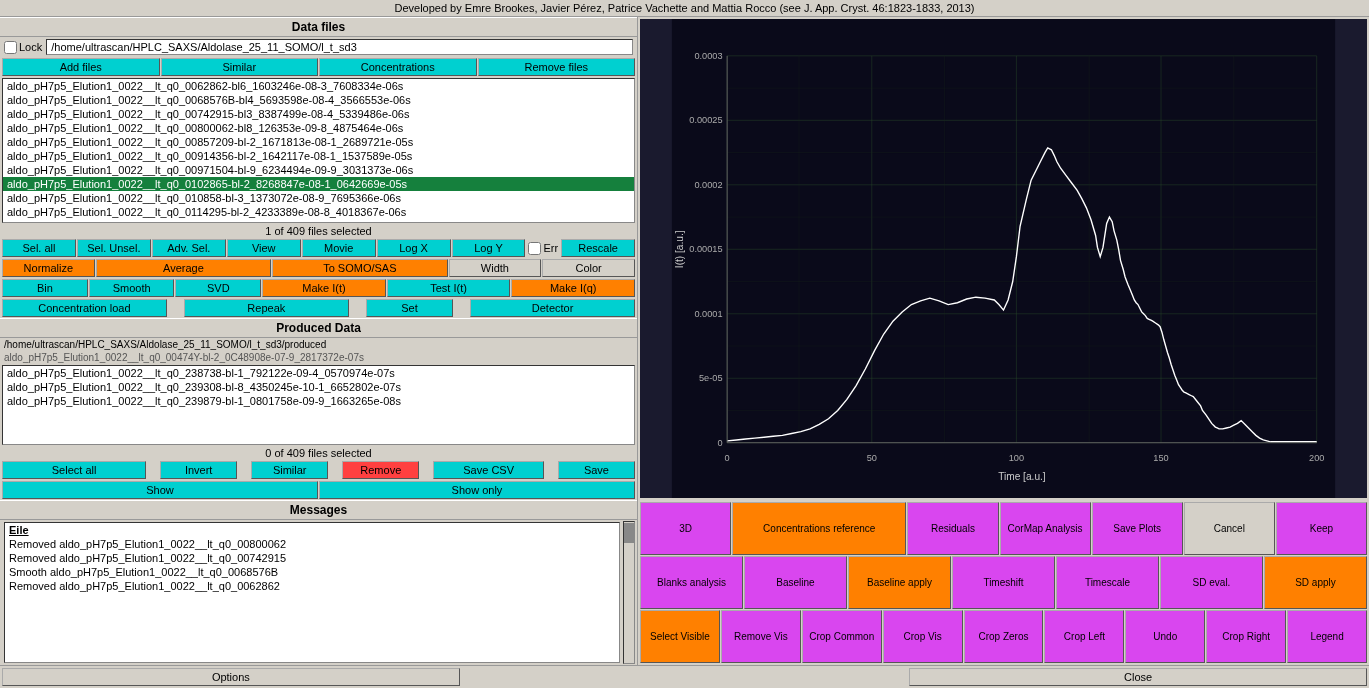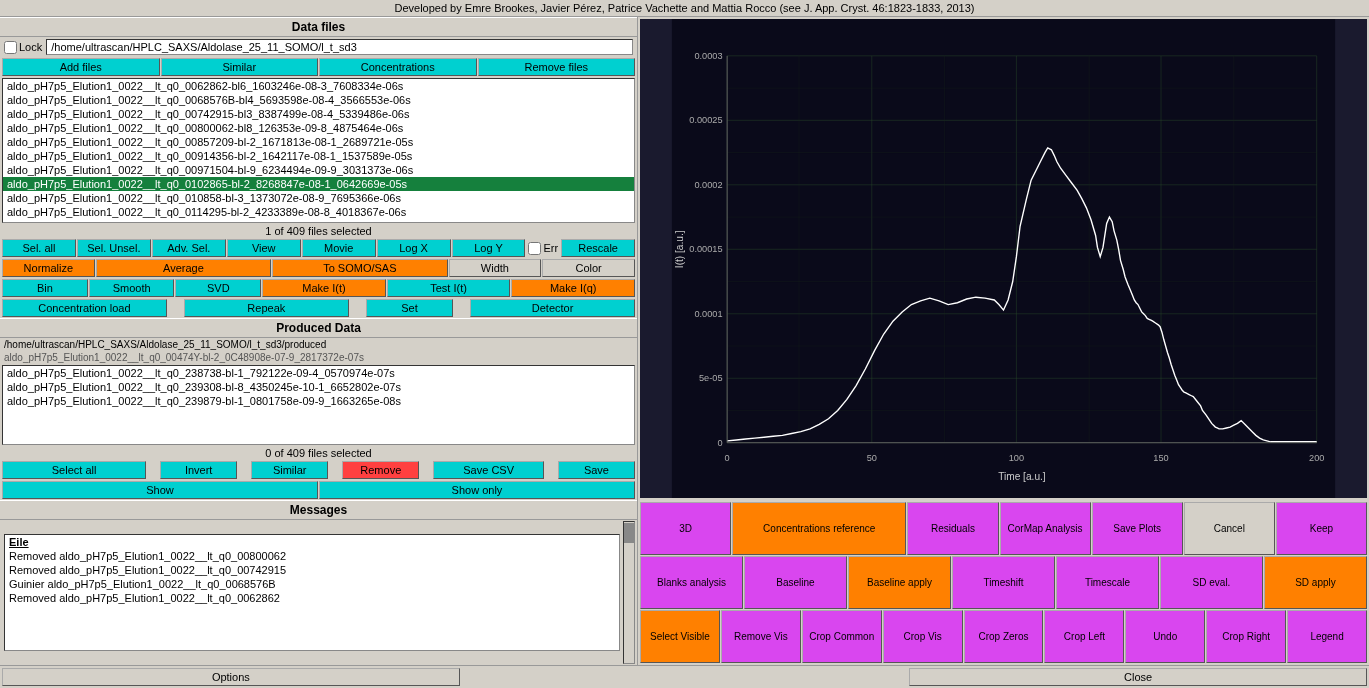--- a/index.html
+++ b/index.html
@@ -141,21 +141,21 @@
     .produced-path {
       font-size: 10px;
       padding: 1px 4px;
       color: #000;
       white-space: nowrap;
       overflow: hidden;
     }
     .messages-area {
       background: #fff;
       border: 1px inset #999;
-      margin: 13px 2px;
+      margin: 1px 2px;
       overflow-y: auto;
       min-height: 70px;
       flex: 1;
       font-size: 11px;
       color: #000;
     }
     .messages-area div { padding: 1px 4px; }
     
     .right-panel {
       flex: 1;
@@ -375,21 +375,21 @@
       <button class="btn-show">Show only</button>
     </div>
 
     <div class="section-header">Messages</div>
 
     <div style="display:flex;flex:1;overflow:hidden;margin:1px 2px;gap:1px;">
       <div class="messages-area inset-box" style="flex:1;">
         <div class="eFile-header">Eile</div>
         <div class="file-row">Removed aldo_pH7p5_Elution1_0022__lt_q0_00800062</div>
         <div class="file-row">Removed aldo_pH7p5_Elution1_0022__lt_q0_00742915</div>
-        <div class="file-row">Guinier aldo_pH7p5_Elution1_0022__lt_q0_0068576B</div>
+        <div class="file-row">Smooth aldo_pH7p5_Elution1_0022__lt_q0_0068576B</div>
         <div class="file-row">Removed aldo_pH7p5_Elution1_0022__lt_q0_0062862</div>
       </div>
       <div style="display:flex;flex-direction:column;width:12px;background:#d4d0c8;border:1px inset #888;">
         <div style="background:#888;width:10px;height:20px;margin:1px auto;"></div>
       </div>
     </div>
 
   </div>
 
   <div class="right-panel">

